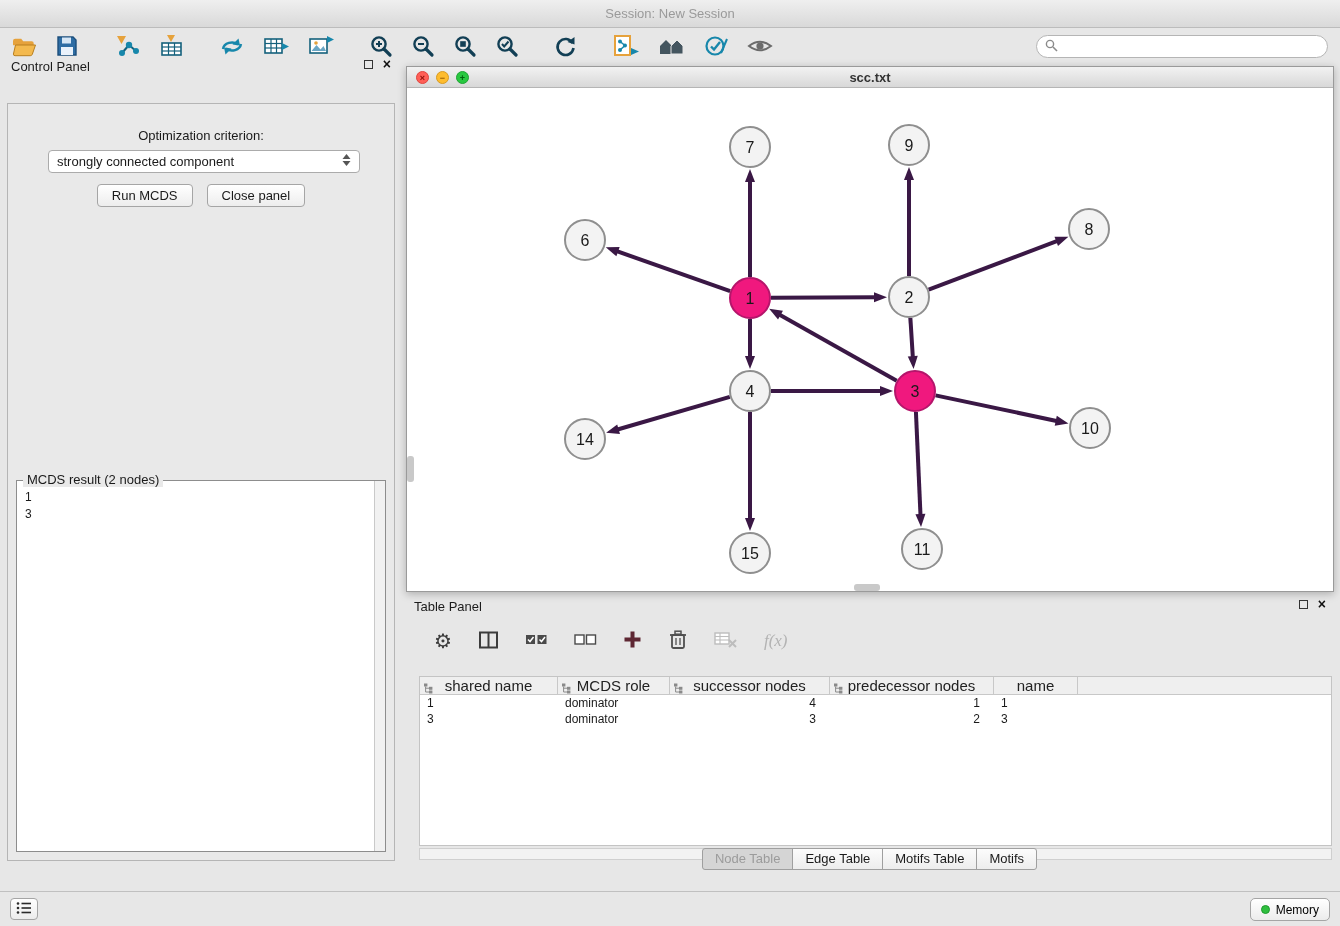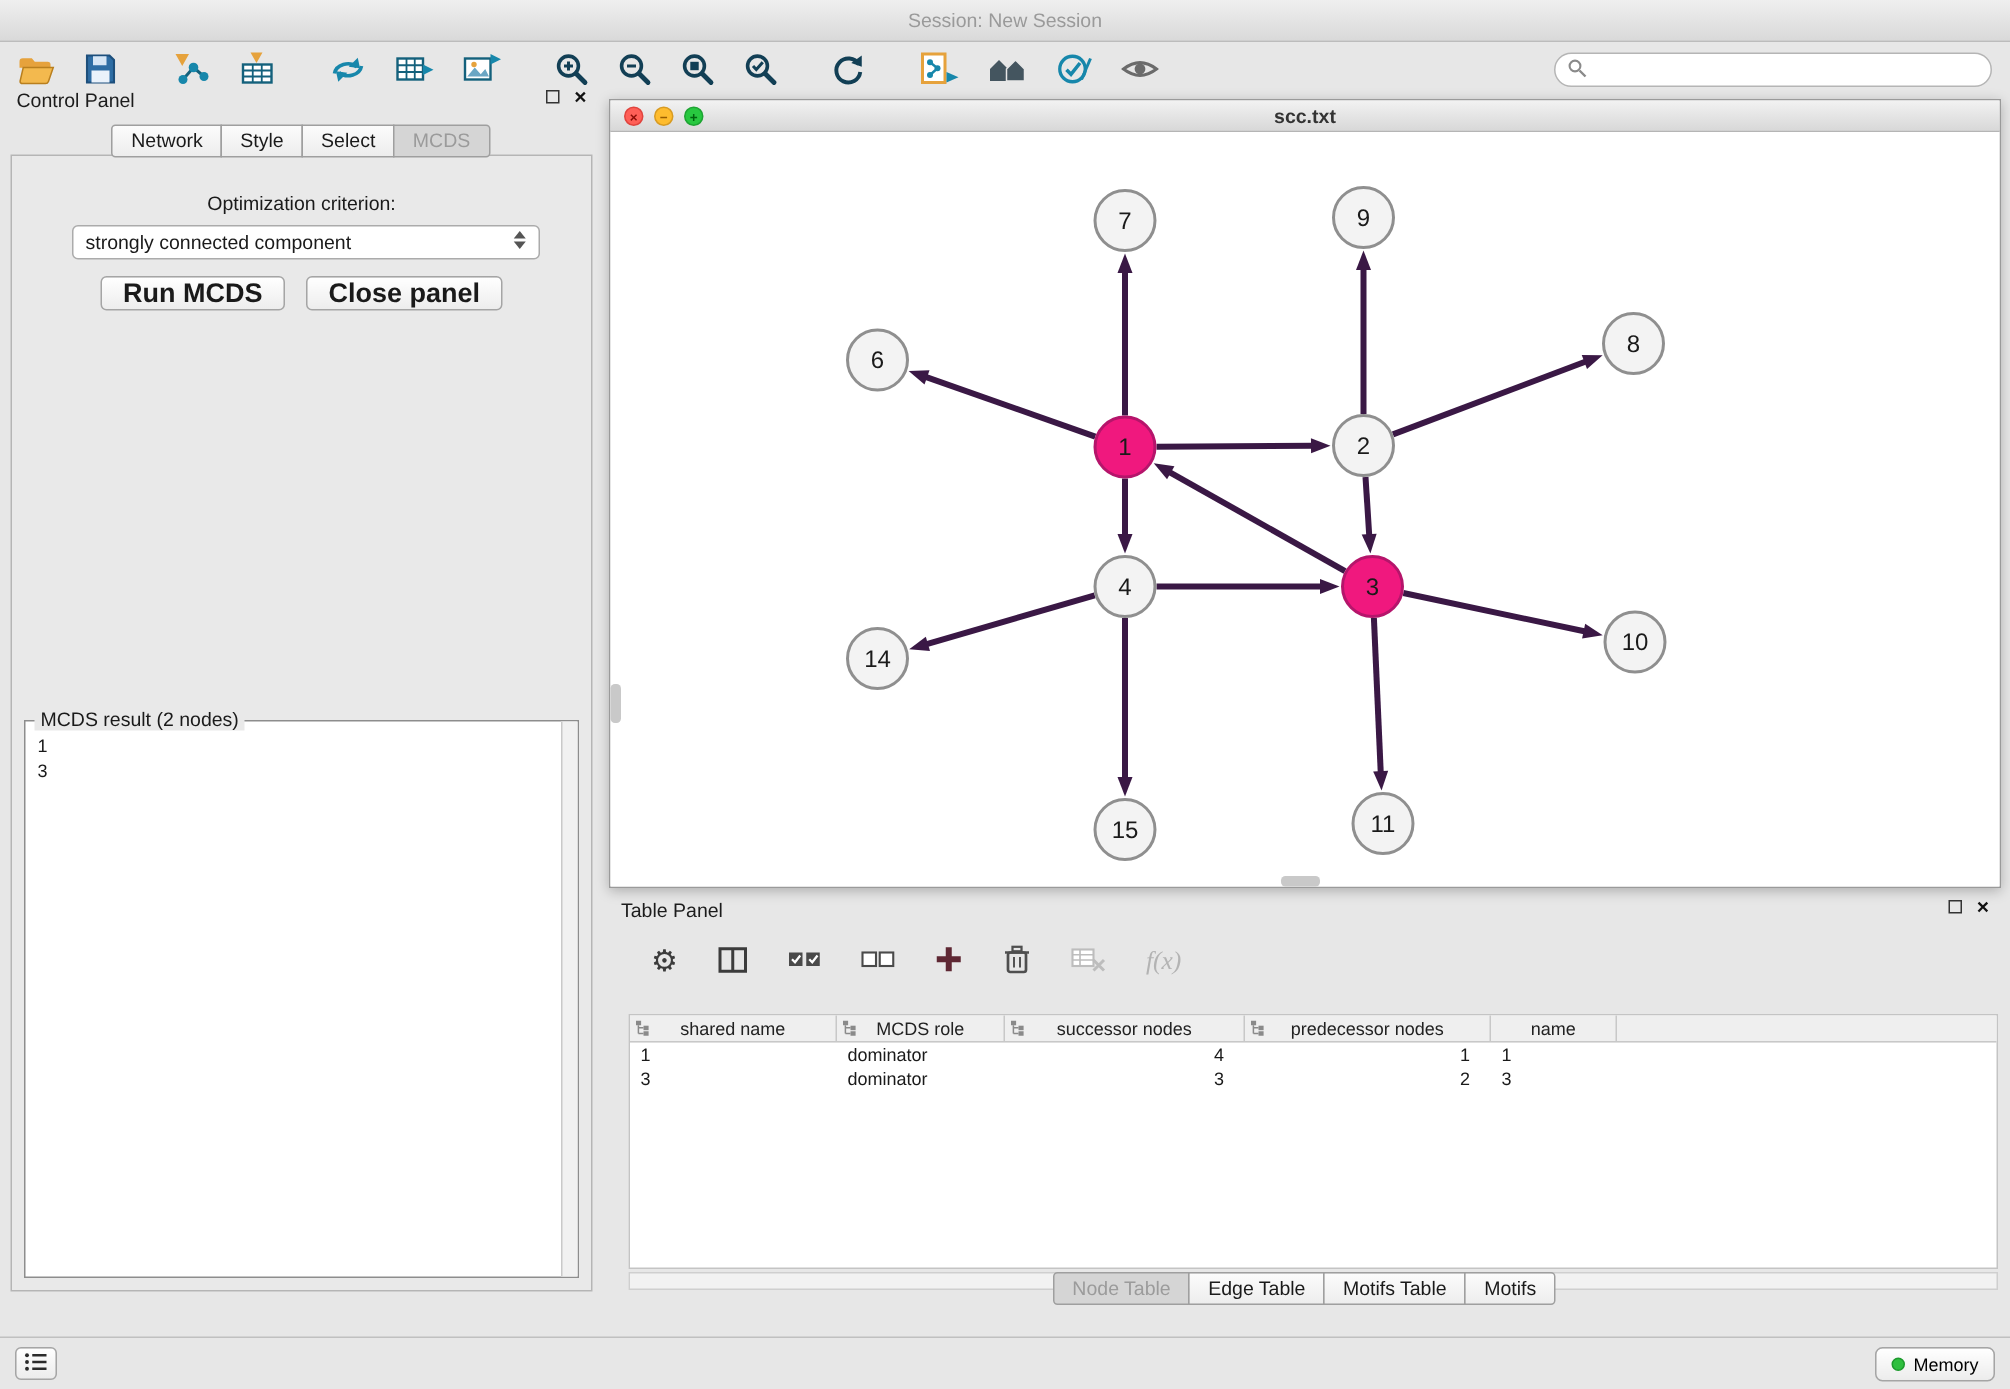--- a/index.html
+++ b/index.html
@@ -35,21 +35,21 @@
   .tab:last-child { border-radius:0 3px 3px 0; }
   .tab.active { background:#d5d5d5; color:#9b9b9b; }
   .cp-body { position:absolute; top:51px; left:4px; right:4px; bottom:16px;
     border:1px solid #b5b5b5; background:#e9e9e9; }
   .opt-label { position:absolute; top:24px; width:100%; text-align:center; }
   .criterion-select { position:absolute; top:46px; left:40px; width:312px; height:23px;
     background:#fff; border:1px solid #ababab; border-radius:4px; display:flex; align-items:center;
     padding:0 8px; justify-content:space-between; }
   .cp-buttons { position:absolute; top:80px; width:100%; display:flex; justify-content:center; gap:14px; }
   .btn { background:linear-gradient(#ffffff,#ededed); border:1px solid #a5a5a5; border-radius:4px;
-    font-family:"Liberation Sans",sans-serif; font-size:18px; color:#1a1a1a; height:23px; padding:0 14px; cursor:default;font-weight:bold; }
+    font-family:"Liberation Sans",sans-serif; font-size:13px; color:#1a1a1a; height:23px; padding:0 14px; cursor:default; }
   .result-group { position:absolute; left:8px; right:8px; top:376px; bottom:8px; border:1px solid #8d8d8d; background:#fff; }
   .result-legend { position:absolute; top:-9px; left:6px; background:#e9e9e9; padding:0 4px; font-size:13px; }
   .result-lines { position:absolute; left:0; top:2px; right:12px; bottom:0; padding:6px 8px; font-size:12px; line-height:17px; }
   .result-scroll { position:absolute; right:0; top:0; bottom:0; width:11px; background:#f1f1f1; border-left:1px solid #c9c9c9; }
 
   
   .network-window { position:absolute; left:406px; top:66px; width:928px; height:526px;
     border:1px solid #9a9a9a; box-shadow:0 2px 8px rgba(0,0,0,0.25); background:#fff; }
   .nw-titlebar { position:relative; height:21px; background:linear-gradient(#f2f2f2,#d8d8d8);
     border-bottom:1px solid #b5b5b5; text-align:center; line-height:21px; font-weight:bold; font-size:13px; color:#333; }
@@ -62,21 +62,21 @@
   .v-thumb { position:absolute; left:0; top:368px; width:7px; height:26px; background:#c9c9c9; border-radius:3px; }
   .h-thumb { position:absolute; left:447px; bottom:0; width:26px; height:7px; background:#c9c9c9; border-radius:3px; }
 
   
   .table-panel { position:absolute; left:406px; top:592px; width:928px; height:299px; }
   .tp-header { position:relative; height:26px; }
   .tp-toolbar { position:absolute; top:30px; left:13px; right:2px; height:38px; display:flex; align-items:center; gap:20px; padding-left:12px; }
   .fx-label { font-family:Liberation Serif, serif; font-style:italic; font-size:17px; color:#b3b3b3; }
   .node-table { position:absolute; top:84px; left:13px; right:2px; height:170px; background:#fff; border:1px solid #c4c4c4; }
   .thead { display:flex; height:18px; background:#efefef; border-bottom:1px solid #c8c8c8; }
-  .th { position:relative; display:flex; align-items:center; justify-content:center; font-size:12px;
+  .th { position:relative; display:flex; align-items:center; justify-content:center; font-size:15px;
     border-right:1px solid #c8c8c8; color:#222; }
   .th .th-icon { position:absolute; left:3px; top:3px; }
   .th.fill { flex:1; border-right:none; }
   .tr { display:flex; height:16px; }
   .td { font-size:12px; line-height:16px; overflow:hidden; white-space:nowrap; }
   .td.c0,.td.c1,.td.c4 { text-align:left; padding-left:7px; }
   .td.c2,.td.c3 { text-align:right; padding-right:14px; }
   .td.fill { flex:1; }
   .tp-hscroll { position:absolute; top:256px; left:13px; right:2px; height:12px; background:#f2f2f2; border:1px solid #cfcfcf; }
   .tp-tabs { position:absolute; top:256px; width:100%; display:flex; justify-content:center; }
@@ -242,26 +242,20 @@
   </div>
 </div>
 
 <div class="control-panel">
   <div class="cp-header">
     <span class="cp-title">Control Panel</span>
     <span class="win-btns">
       <span class="float-box"></span>
       <span class="close-x">×</span>
     </span>
-  </div>
-  <div class="cp-tabs">
-    <div class="tab">Network</div>
-    <div class="tab">Style</div>
-    <div class="tab">Select</div>
-    <div class="tab active">MCDS</div>
   </div>
   <div class="cp-body">
     <div class="opt-label">Optimization criterion:</div>
     <div class="criterion-select">
       <span>strongly connected component</span>
       <span><svg width="9" height="14" viewBox="0 0 9 14">
             <polygon points="4.5,1 8.5,6 0.5,6" fill="#555"></polygon>
             <polygon points="4.5,13 8.5,8 0.5,8" fill="#555"></polygon>
           </svg></span>
     </div>

